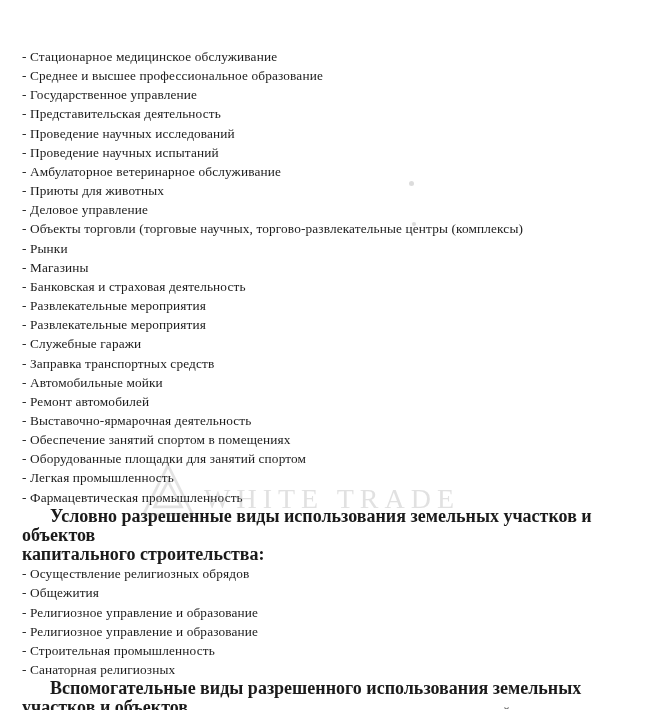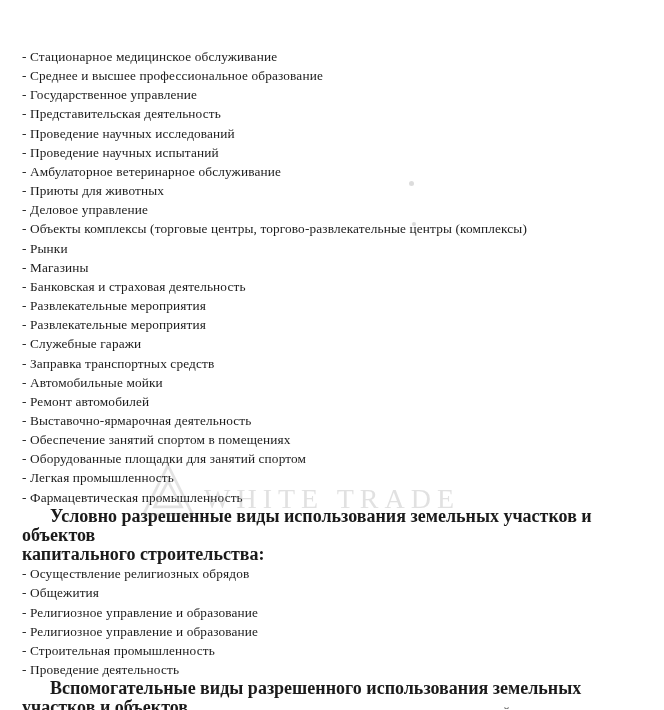--- a/index.html
+++ b/index.html
@@ -115,21 +115,21 @@
     <div>
       <div class="line">- Стационарное медицинское обслуживание</div>
       <div class="line">- Среднее и высшее профессиональное образование</div>
       <div class="line">- Государственное управление</div>
       <div class="line">- Представительская деятельность</div>
       <div class="line">- Проведение научных исследований</div>
       <div class="line">- Проведение научных испытаний</div>
       <div class="line">- Амбулаторное ветеринарное обслуживание</div>
       <div class="line">- Приюты для животных</div>
       <div class="line">- Деловое управление</div>
-      <div class="line">- Объекты комплексы (торговые центры, торгово-развлекательные центры (комплексы)</div>
+      <div class="line">- Объекты торговли (торговые научных, торгово-развлекательные центры (комплексы)</div>
       <div class="line">- Рынки</div>
       <div class="line">- Магазины</div>
       <div class="line">- Банковская и страховая деятельность</div>
       <div class="line">- Развлекательные мероприятия</div>
       <div class="line">- Развлекательные мероприятия</div>
       <div class="line">- Служебные гаражи</div>
       <div class="line">- Заправка транспортных средств</div>
       <div class="line">- Автомобильные мойки</div>
       <div class="line">- Ремонт автомобилей</div>
       <div class="line">- Выставочно-ярмарочная деятельность</div>
@@ -143,21 +143,21 @@
       <div class="heading indent">Условно разрешенные виды использования земельных участков и объектов</div>
       <div class="heading">капитального строительства:</div>
     </div>
 
     <div>
       <div class="line">- Осуществление религиозных обрядов</div>
       <div class="line">- Общежития</div>
       <div class="line">- Религиозное управление и образование</div>
       <div class="line">- Религиозное управление и образование</div>
       <div class="line">- Строительная промышленность</div>
-      <div class="line">- Проведение деятельность</div>
+      <div class="line">- Санаторная религиозных</div>
     </div>
 
     <div class="heading-block">
       <div class="heading indent">Вспомогательные виды разрешенного использования земельных участков и объектов</div>
 
     </div>
 
   </div>
 
   <div class="bottom-fade">строительства, установленные градостроительным регламентом для территориальной зоны, в</div>

